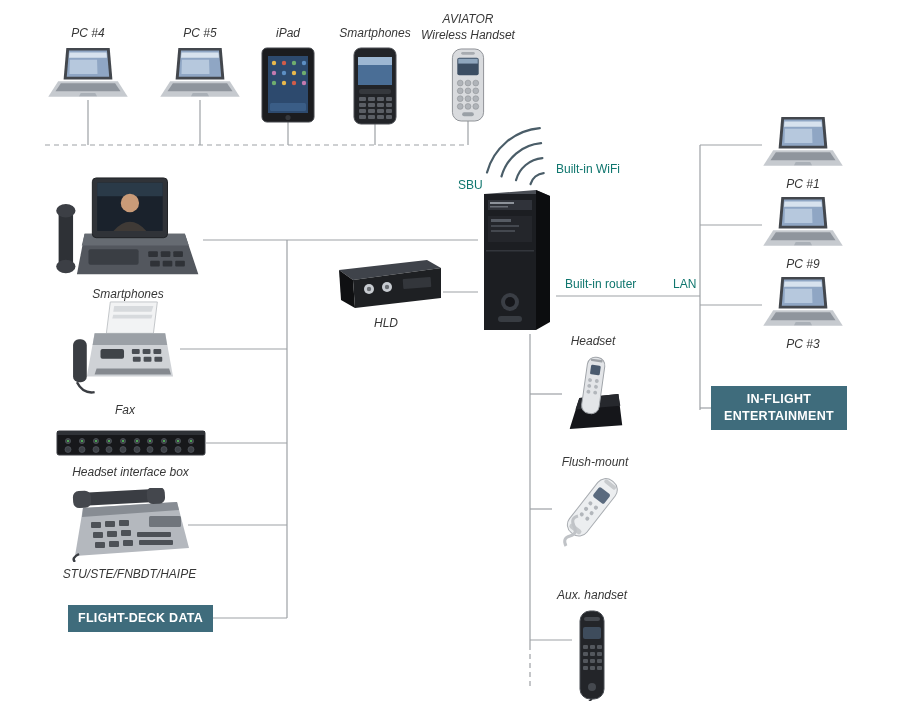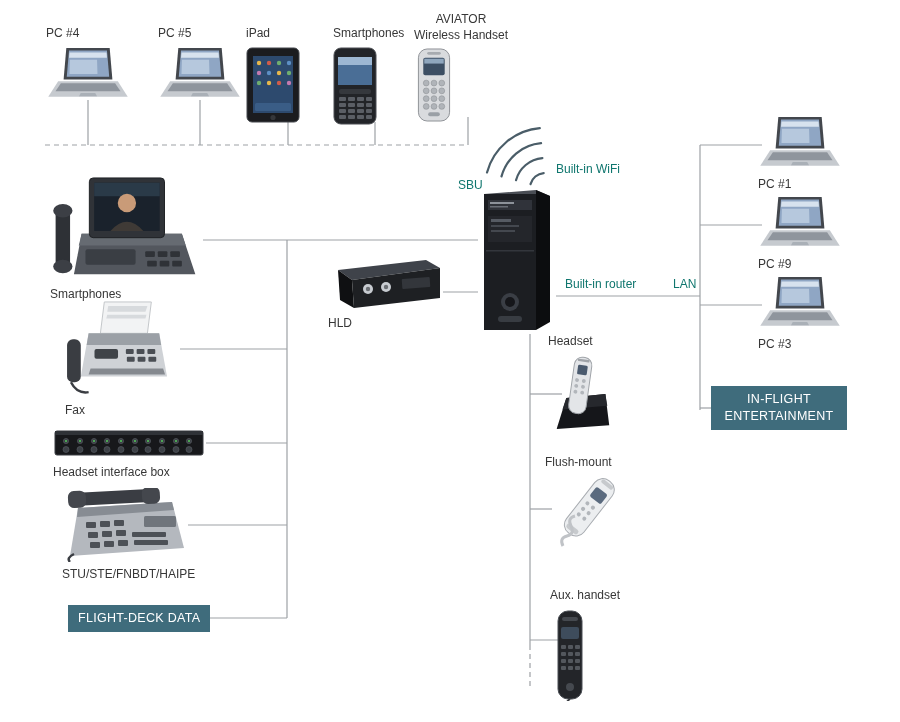--- a/index.html
+++ b/index.html
@@ -1,23 +1,23 @@
 <!DOCTYPE html>
 <html><head>
 <meta charset="utf-8">
 <title>Diagram</title>
 <style>
   * { margin:0; padding:0; box-sizing:border-box; }
   body { font-family:"Liberation Sans", sans-serif; background:#ffffff; }
   .stage { position:relative; width:900px; height:722px; background:#ffffff; overflow:hidden; }
   .wires { position:absolute; left:0; top:0; }
-  .node { position:absolute; display:flex; flex-direction:column; align-items:flex-start; gap:5px; }
+  .node { position:absolute; display:flex; flex-direction:column; align-items:center; gap:5px;font-style:italic; }
   .lbl { font-size:12px; color:#373737; text-align:center; line-height:1.3; white-space:pre-line; }
   .tag { position:absolute; font-size:12px; color:#0f766e; white-space:nowrap; }
-  .badge { position:absolute; background:#3f6c7c; color:#ffffff; font-weight:normal; font-size:12.5px;
+  .badge { position:absolute; background:#3f6c7c; color:#ffffff; font-weight:bold; font-size:12.5px;
            padding:5px 10px; text-align:center; line-height:1.35; white-space:pre-line; letter-spacing:.3px; }
   svg.icon { overflow:visible; flex:none; }
 </style>
 </head>
 <body>
 
 <div class="stage">
 
   <svg width="0" height="0" style="position:absolute" aria-hidden="true">
     <defs>

